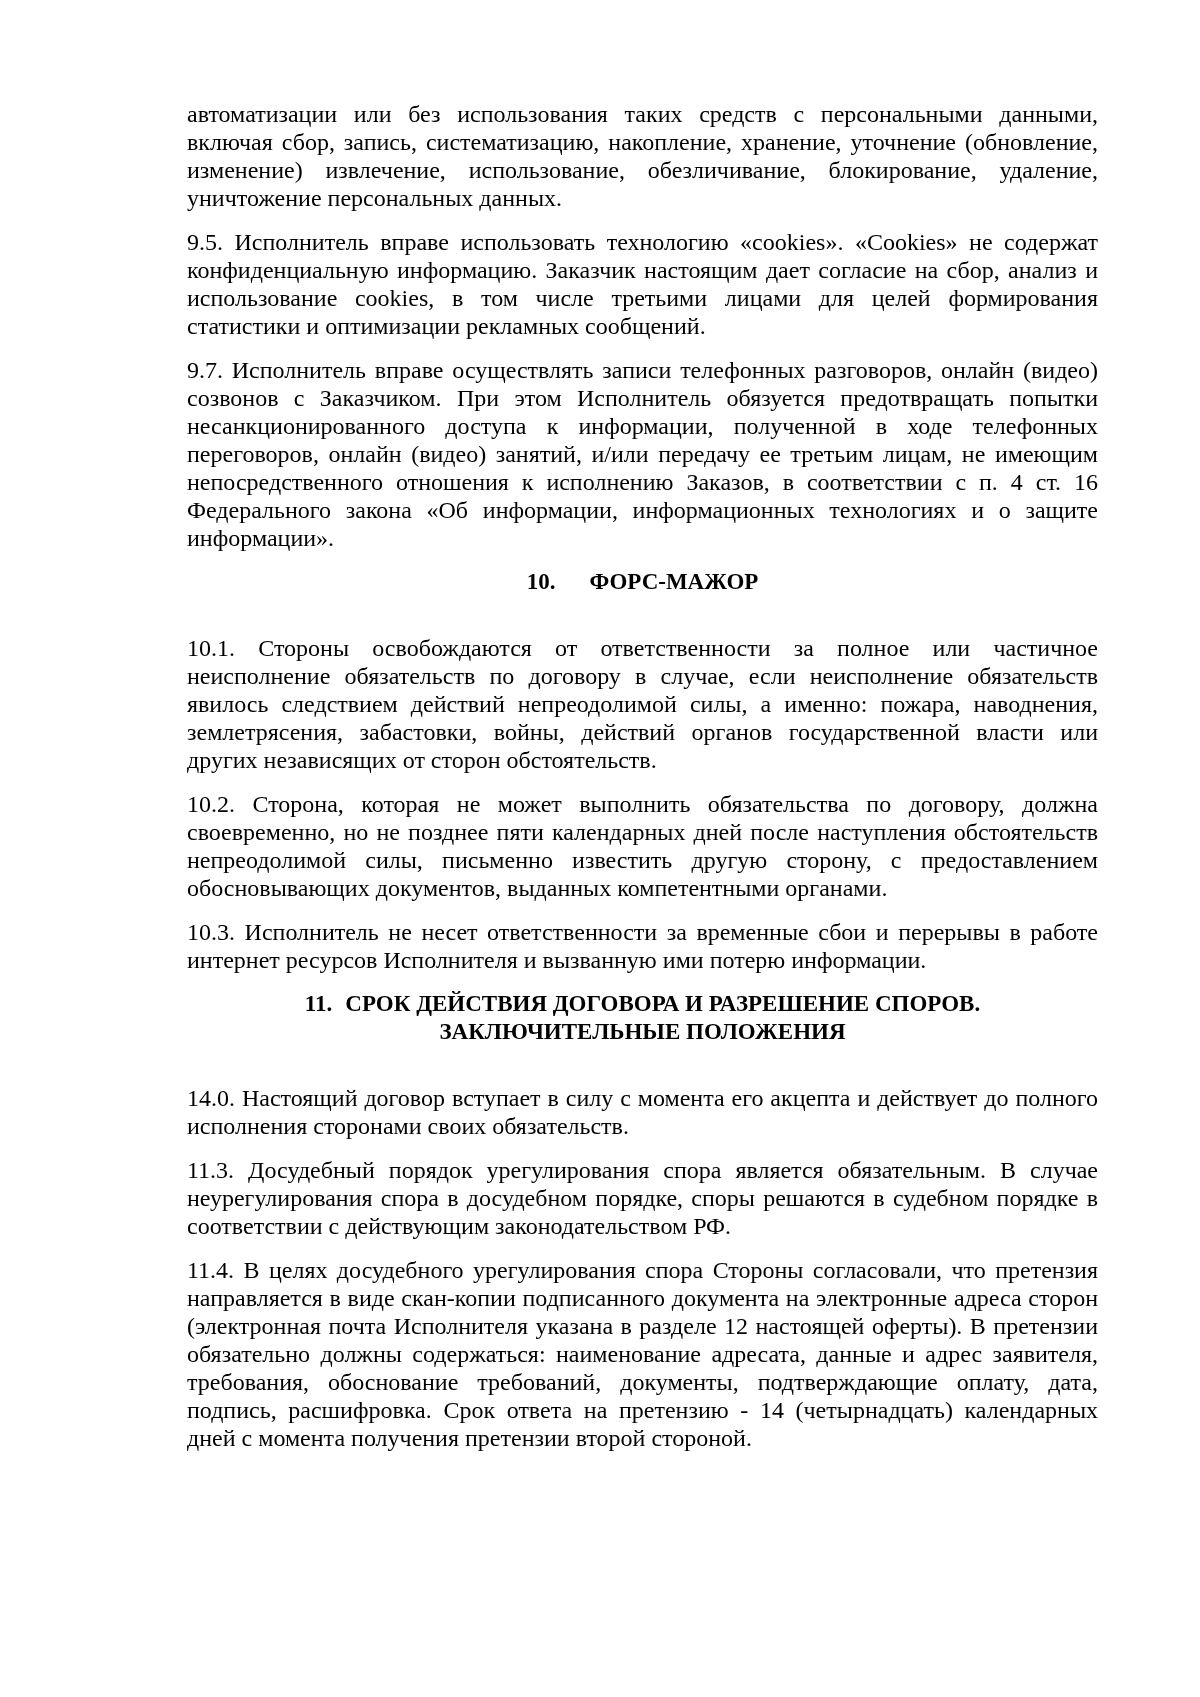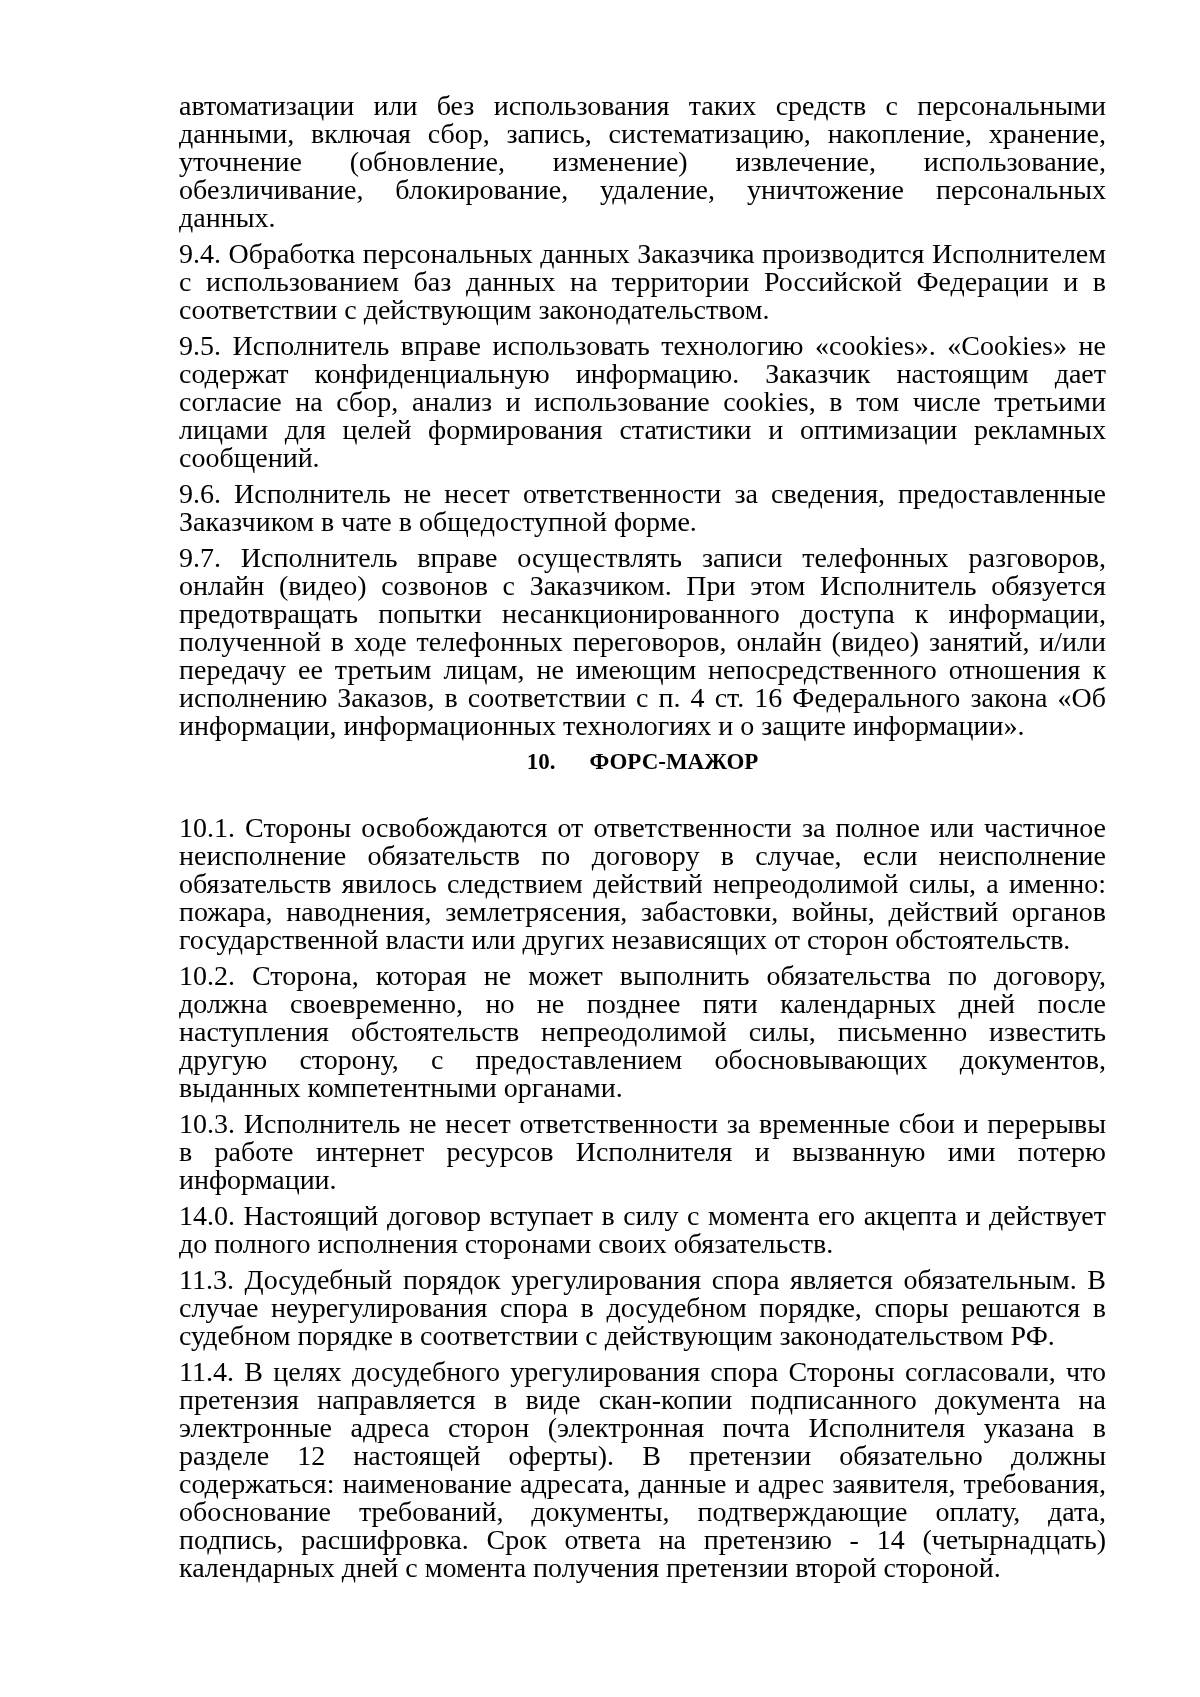--- a/index.html
+++ b/index.html
@@ -15,22 +15,22 @@
   }
   .page {
     box-sizing: border-box;
     width: 1200px;
     height: 1697px;
     background: #ffffff;
     padding: 84px 86px 40px 171px;
     overflow: hidden;
   }
   .para {
-    margin: 8px;
-    font-size: 28px;
+    margin: 16px;
+    font-size: 24px;
     line-height: 28px;
     text-align: justify;
     text-justify: inter-word;
   }
   .heading {
     margin: 7px 0 38px 0;
     font-size: 23px;
     line-height: 28px;
     font-weight: bold;
     text-align: center;
@@ -38,29 +38,31 @@
   .hline { text-align: center; }
   .hnum { margin-right: 13px; }
   .hnum-wide { margin-right: 34px; }
 </style>
 </head>
 <body>
 
 <div class="page">
 
   <p class="para">автоматизации или без использования таких средств с персональными данными, включая сбор, запись, систематизацию, накопление, хранение, уточнение (обновление, изменение) извлечение, использование, обезличивание, блокирование, удаление, уничтожение персональных данных.</p>
-  <p class="para">9.4. Обработка персональных данных Заказчика производится Исполнителем с использованием баз данных на территории Российской Федерации и в соответствии с действующим законодательством.</p>
   <p class="para">9.5. Исполнитель вправе использовать технологию «cookies». «Cookies» не содержат конфиденциальную информацию. Заказчик настоящим дает согласие на сбор, анализ и использование cookies, в том числе третьими лицами для целей формирования статистики и оптимизации рекламных сообщений.</p>
-  <p class="para">9.6. Исполнитель не несет ответственности за сведения, предоставленные Заказчиком в чате в общедоступной форме.</p>
   <p class="para">9.7. Исполнитель вправе осуществлять записи телефонных разговоров, онлайн (видео) созвонов с Заказчиком. При этом Исполнитель обязуется предотвращать попытки несанкционированного доступа к информации, полученной в ходе телефонных переговоров, онлайн (видео) занятий, и/или передачу ее третьим лицам, не имеющим непосредственного отношения к исполнению Заказов, в соответствии с п. 4 ст. 16 Федерального закона «Об информации, информационных технологиях и о защите информации».</p>
 
   <h2 class="heading"><span class="hnum hnum-wide">10.</span><span>ФОРС-МАЖОР</span></h2>
 
   <p class="para">10.1. Стороны освобождаются от ответственности за полное или частичное неисполнение обязательств по договору в случае, если неисполнение обязательств явилось следствием действий непреодолимой силы, а именно: пожара, наводнения, землетрясения, забастовки, войны, действий органов государственной власти или других независящих от сторон обстоятельств.</p>
   <p class="para">10.2. Сторона, которая не может выполнить обязательства по договору, должна своевременно, но не позднее пяти календарных дней после наступления обстоятельств непреодолимой силы, письменно известить другую сторону, с предоставлением обосновывающих документов, выданных компетентными органами.</p>
   <p class="para">10.3. Исполнитель не несет ответственности за временные сбои и перерывы в работе интернет ресурсов Исполнителя и вызванную ими потерю информации.</p>
 
+  <h2 class="heading">
+    <div class="hline"><span class="hnum">11.</span><span>СРОК ДЕЙСТВИЯ ДОГОВОРА И РАЗРЕШЕНИЕ СПОРОВ.</span></div>
+    <div class="hline"><span>ЗАКЛЮЧИТЕЛЬНЫЕ ПОЛОЖЕНИЯ</span></div>
+  </h2>
 
   <p class="para">14.0. Настоящий договор вступает в силу с момента его акцепта и действует до полного исполнения сторонами своих обязательств.</p>
   <p class="para">11.3. Досудебный порядок урегулирования спора является обязательным. В случае неурегулирования спора в досудебном порядке, споры решаются в судебном порядке в соответствии с действующим законодательством РФ.</p>
   <p class="para">11.4. В целях досудебного урегулирования спора Стороны согласовали, что претензия направляется в виде скан-копии подписанного документа на электронные адреса сторон (электронная почта Исполнителя указана в разделе 12 настоящей оферты). В претензии обязательно должны содержаться: наименование адресата, данные и адрес заявителя, требования, обоснование требований, документы, подтверждающие оплату, дата, подпись, расшифровка. Срок ответа на претензию -  14 (четырнадцать) календарных дней с момента получения претензии второй стороной.</p>
 
 </div>
 
 </body></html>

